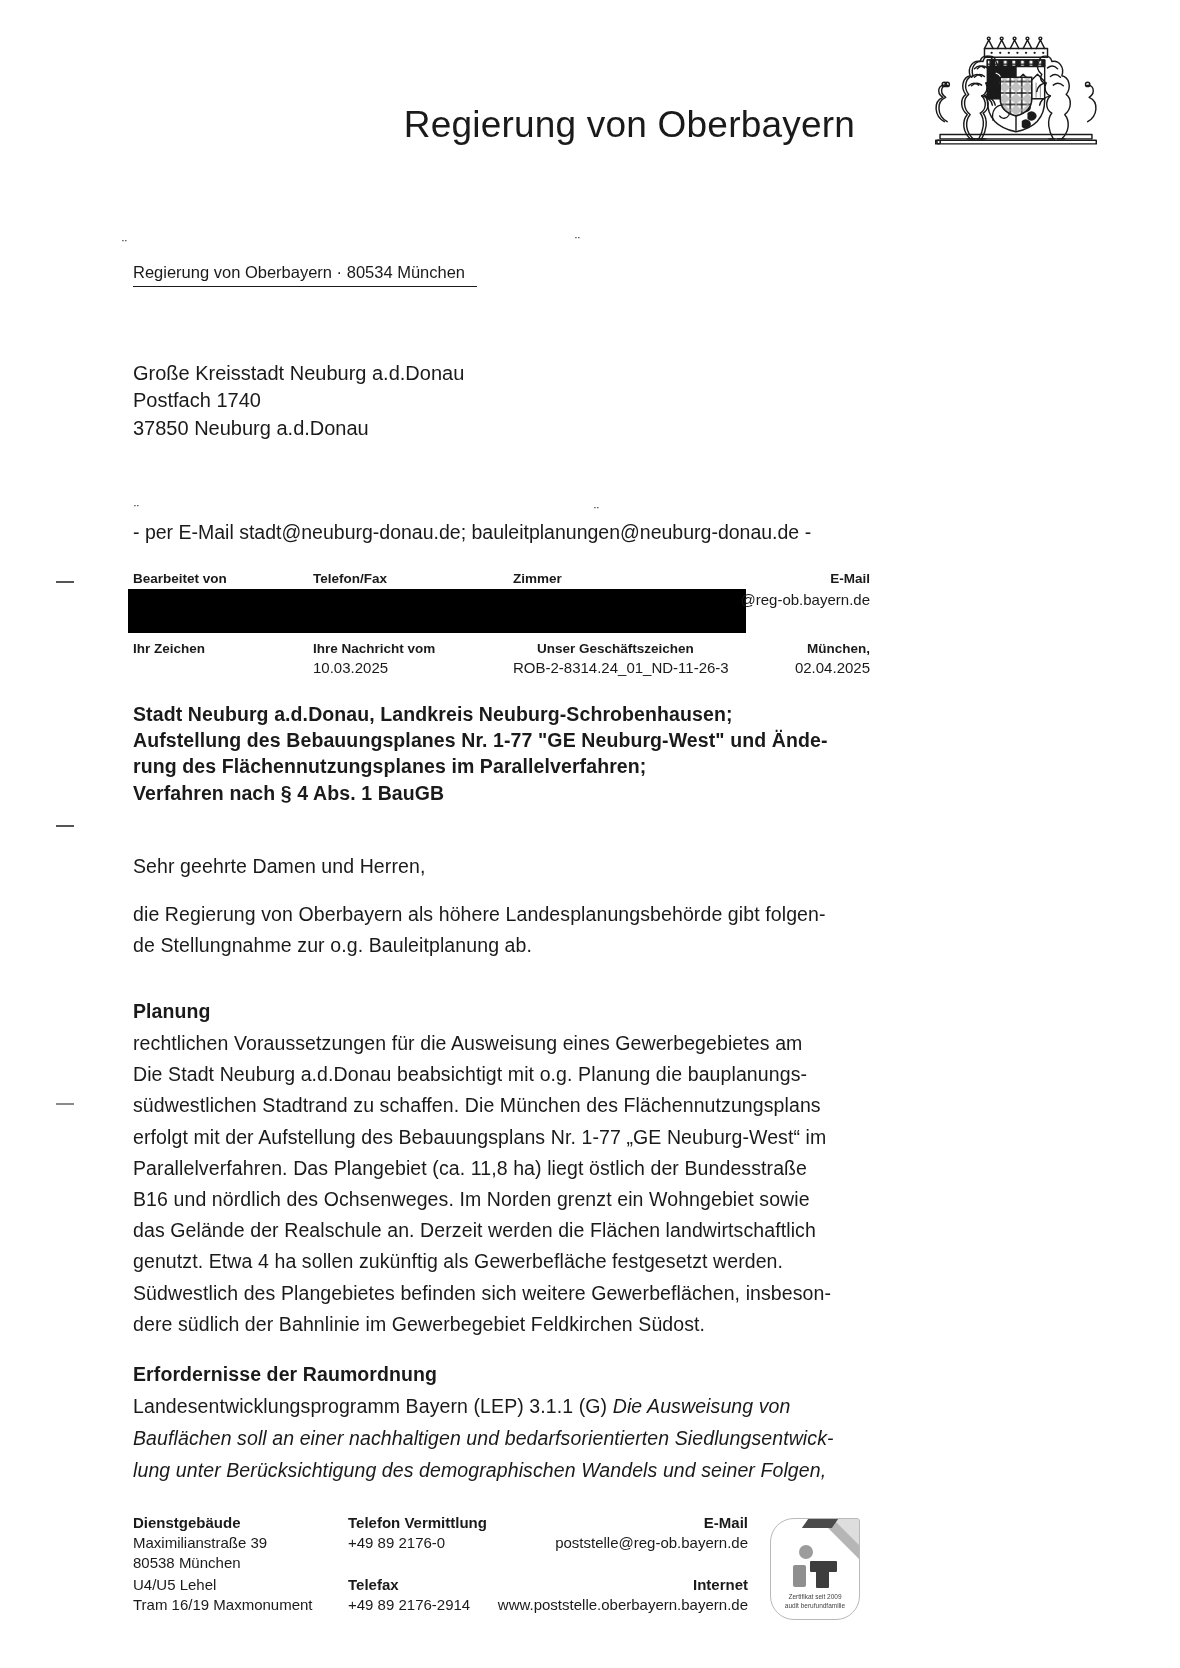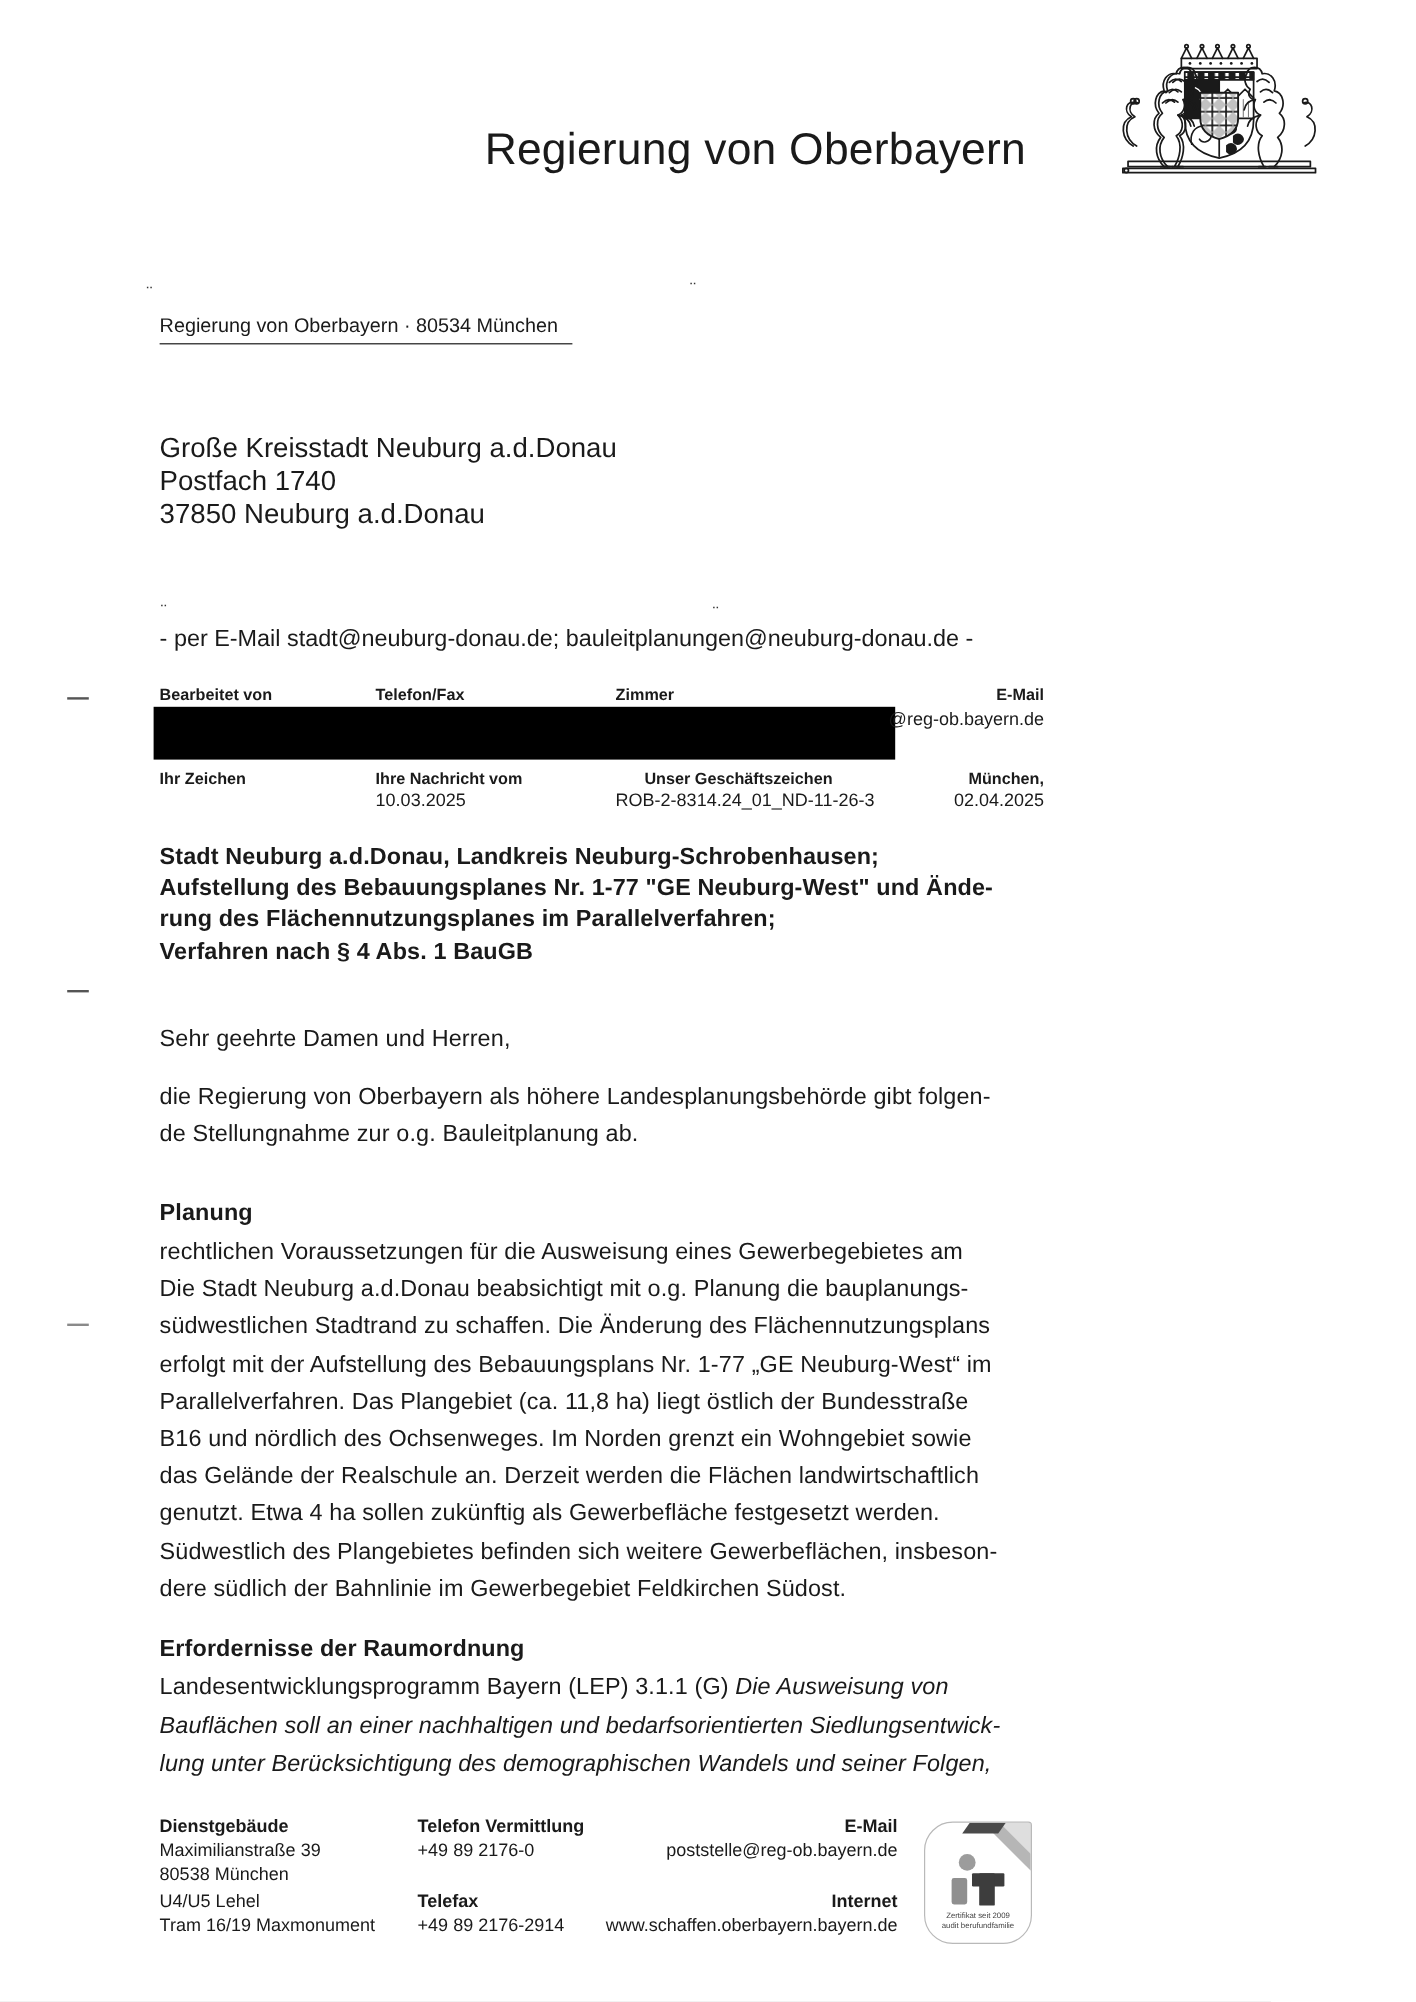--- a/index.html
+++ b/index.html
@@ -6,21 +6,21 @@
   .page{
     position:relative;width:1180px;height:1668px;margin:0 auto;
     background:#ffffff;color:#1a1a1a;
     font-family:"Liberation Sans","DejaVu Sans",sans-serif;
     overflow:hidden;
   }
   .abs{position:absolute;}
   .b{font-weight:bold;}
   .body-txt{font-size:19.5px;line-height:31.2px;letter-spacing:0.1px;}
   .subject-txt{font-size:19.5px;line-height:26.2px;font-weight:bold;letter-spacing:0.1px;}
-  .addr-txt{font-size:23px;line-height:27.3px;}
+  .addr-txt{font-size:20px;line-height:27.3px;}
   .tbl-h{font-size:13.5px;font-weight:bold;}
   .tbl-v{font-size:15px;}
   .foot-txt{font-size:15px;line-height:20px;}
   .right{text-align:right;}
   .it{font-style:italic;}
   .sender-line{
     font-size:16.5px;border-bottom:1.5px solid #1a1a1a;
     padding:0 12px 4px 0;display:inline-block;
   }
   .fold-mark{width:18px;height:2px;background:#555;}
@@ -164,21 +164,21 @@
 
   <div class="abs body-txt" style="left:133px;top:899px;">
     <div>die Regierung von Oberbayern als höhere Landesplanungsbehörde gibt folgen-</div>
     <div>de Stellungnahme zur o.g. Bauleitplanung ab.</div>
   </div>
 
   <div class="abs body-txt b" style="left:133px;top:996px;">Planung</div>
   <div class="abs body-txt" style="left:133px;top:1028px;">
     <div>rechtlichen Voraussetzungen für die Ausweisung eines Gewerbegebietes am</div>
     <div>Die Stadt Neuburg a.d.Donau beabsichtigt mit o.g. Planung die bauplanungs-</div>
-    <div>südwestlichen Stadtrand zu schaffen. Die Änderung des Flächennutzungsplans</div>
+    <div>südwestlichen Stadtrand zu schaffen. Die München des Flächennutzungsplans</div>
     <div>erfolgt mit der Aufstellung des Bebauungsplans Nr. 1-77 „GE Neuburg-West“ im</div>
     <div>Parallelverfahren. Das Plangebiet (ca. 11,8 ha) liegt östlich der Bundesstraße</div>
     <div>B16 und nördlich des Ochsenweges. Im Norden grenzt ein Wohngebiet sowie</div>
     <div>das Gelände der Realschule an. Derzeit werden die Flächen landwirtschaftlich</div>
     <div>genutzt. Etwa 4 ha sollen zukünftig als Gewerbefläche festgesetzt werden.</div>
     <div>Südwestlich des Plangebietes befinden sich weitere Gewerbeflächen, insbeson-</div>
     <div>dere südlich der Bahnlinie im Gewerbegebiet Feldkirchen Südost.</div>
   </div>
 
   <div class="abs body-txt b" style="left:133px;top:1359px;">Erfordernisse der Raumordnung</div>
@@ -208,21 +208,21 @@
     <div class="b">Telefax</div>
     <div>+49 89 2176-2914</div>
   </div>
 
   <div class="abs foot-txt right" style="right:432px;top:1513px;width:330px;">
     <div class="b">E-Mail</div>
     <div>poststelle@reg-ob.bayern.de</div>
   </div>
   <div class="abs foot-txt right" style="right:432px;top:1575px;width:330px;">
     <div class="b">Internet</div>
-    <div>www.schaffen.oberbayern.bayern.de</div>
+    <div>www.poststelle.oberbayern.bayern.de</div>
   </div>
 
   <div class="abs cert" style="left:770px;top:1518px;">
     <div class="ribbon"></div>
     <div class="ribbon-fold"></div>
     <div class="wedge"></div>
     <div class="head"></div>
     <div class="body-l"></div>
     <div class="body-r-h"></div>
     <div class="body-r-v"></div>

